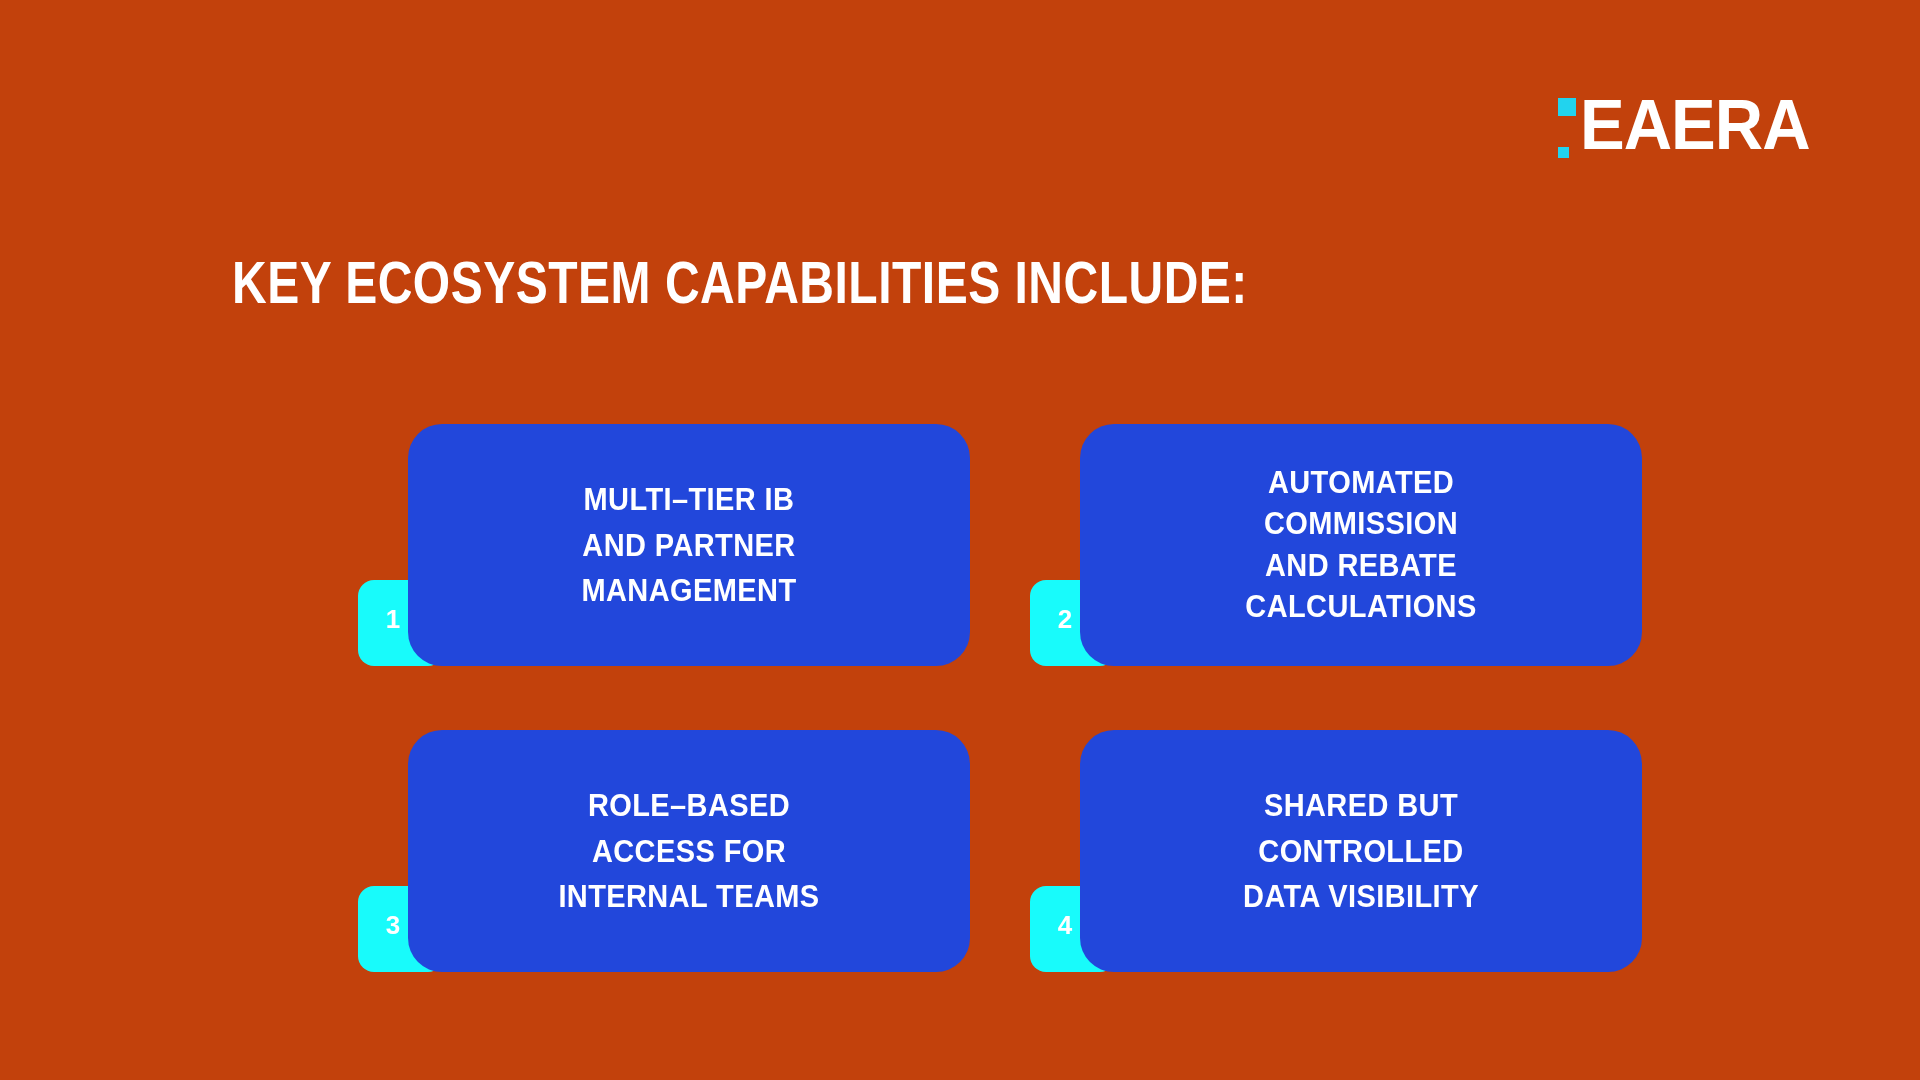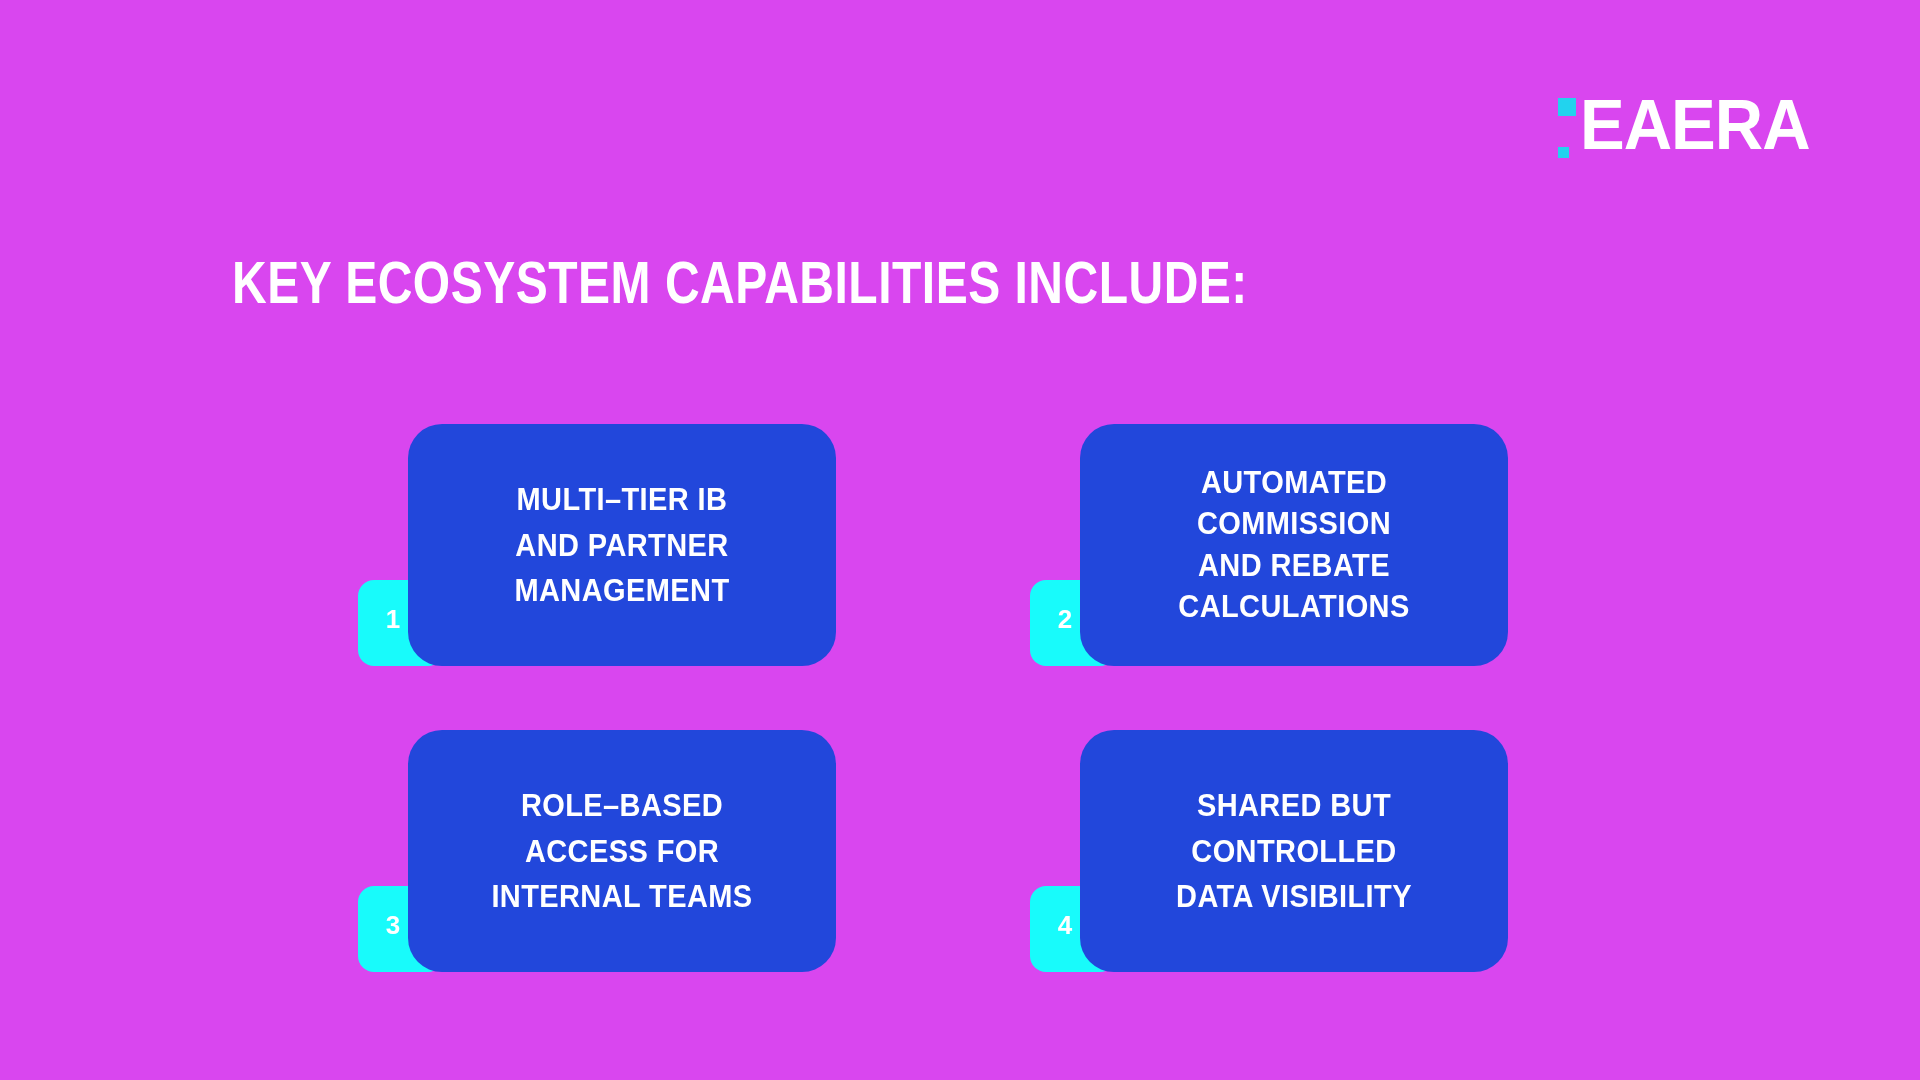--- a/index.html
+++ b/index.html
@@ -14,21 +14,21 @@
 
   body {
     font-family: "Liberation Sans", "DejaVu Sans", sans-serif;
     position: relative;
   }
 
   .slide {
     position: relative;
     width: 1920px;
     height: 1080px;
-    background: #d946ef;
+    background: #c2410c;
   }
 
   
   .logo {
     position: absolute;
     top: 88px;
     left: 1556px;
     height: 72px;
     display: flex;
     align-items: center;
@@ -112,21 +112,21 @@
     font-weight: 700;
     color: #ffffff;
     line-height: 1;
     transform: translate(-8px, -4px);
   }
 
   .card {
     position: absolute;
     left: 50px;
     top: 0px;
-    width: 428px;
+    width: 562px;
     height: 242px;
     background: #2247db;
     border-radius: 34px;
     z-index: 2;
     display: flex;
     align-items: center;
     justify-content: center;
     padding: 10px 26px;
   }
 

